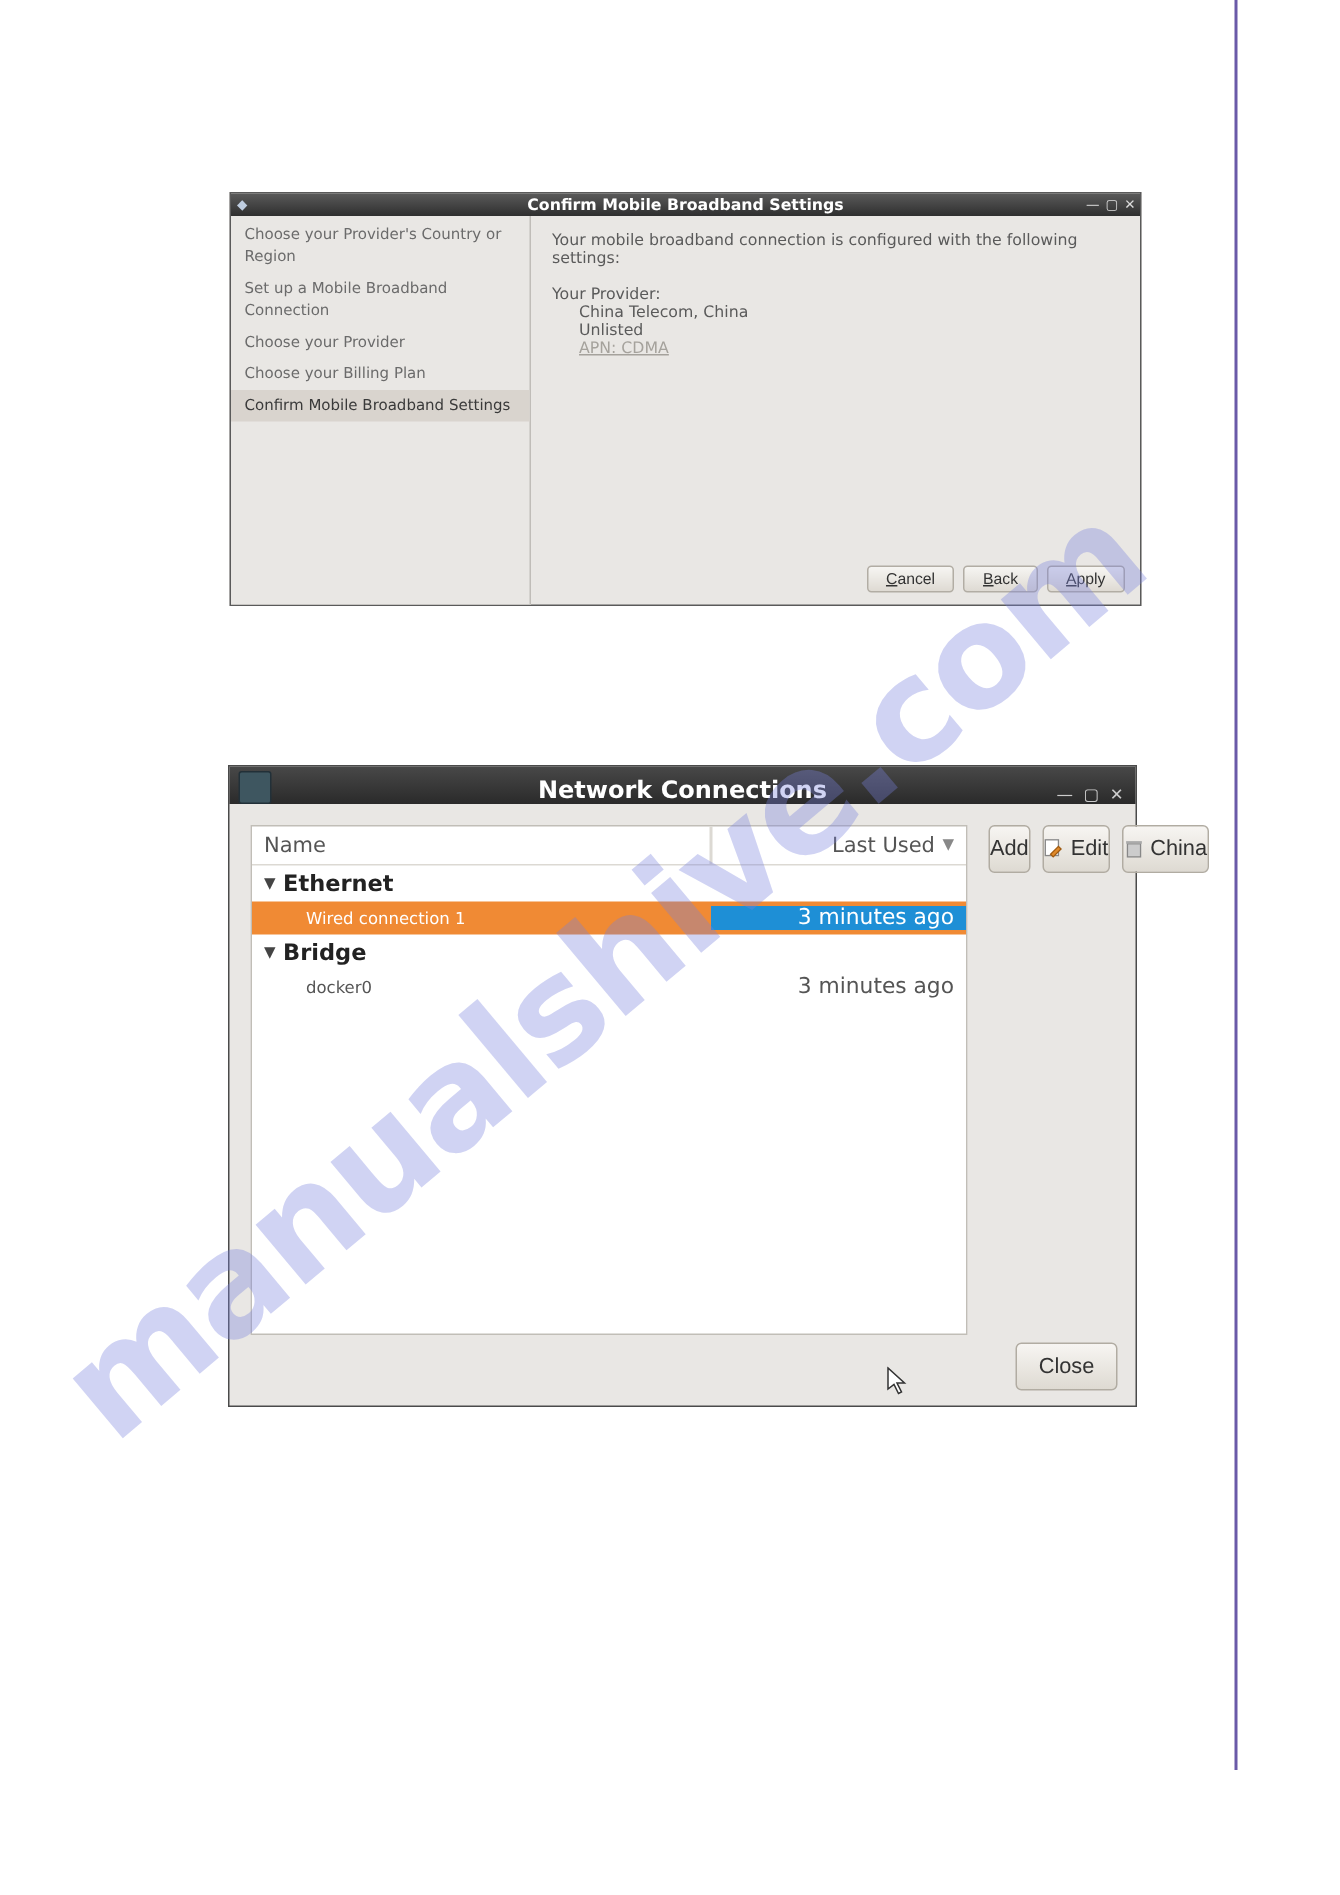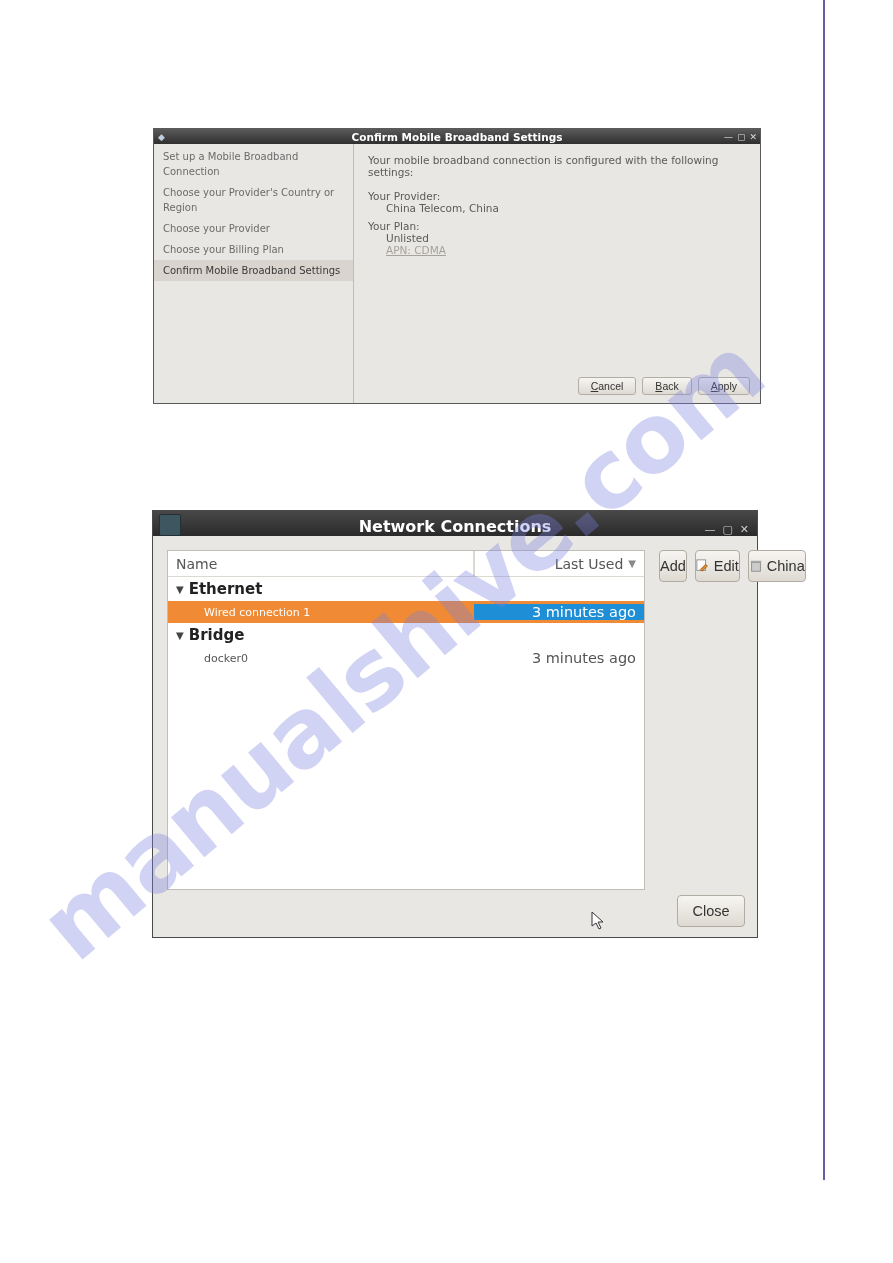--- a/index.html
+++ b/index.html
@@ -264,31 +264,30 @@
     <div class="sysicon">◆</div>
     <div class="title">Confirm Mobile Broadband Settings</div>
     <div class="winctrls">
       <span>—</span>
       <span>▢</span>
       <span>✕</span>
     </div>
   </div>
   <div class="win1-body">
     <div class="sidebar1">
+      <div class="step">Choose your Provider's Country or Region</div>
       <div class="step">Set up a Mobile Broadband Connection</div>
-      <div class="step">Choose your Provider's Country or Region</div>
       <div class="step">Choose your Provider</div>
       <div class="step">Choose your Billing Plan</div>
       <div class="step selected">Confirm Mobile Broadband Settings</div>
     </div>
     <div class="content1">
       <div class="intro">Your mobile broadband connection is configured with the following settings:</div>
       <div class="lbl">Your Provider:</div>
       <div class="val">China Telecom, China</div>
-      <div class="lbl">Your Plan:</div>
       <div class="val">Unlisted</div>
       <div class="val dim">APN: CDMA</div>
       <div class="btnrow1">
         <button class="gtkbtn"><span class="u">C</span><span>ancel</span></button>
         <button class="gtkbtn"><span class="u">B</span><span>ack</span></button>
         <button class="gtkbtn"><span class="u">A</span><span>pply</span></button>
       </div>
     </div>
   </div>
 </div>

